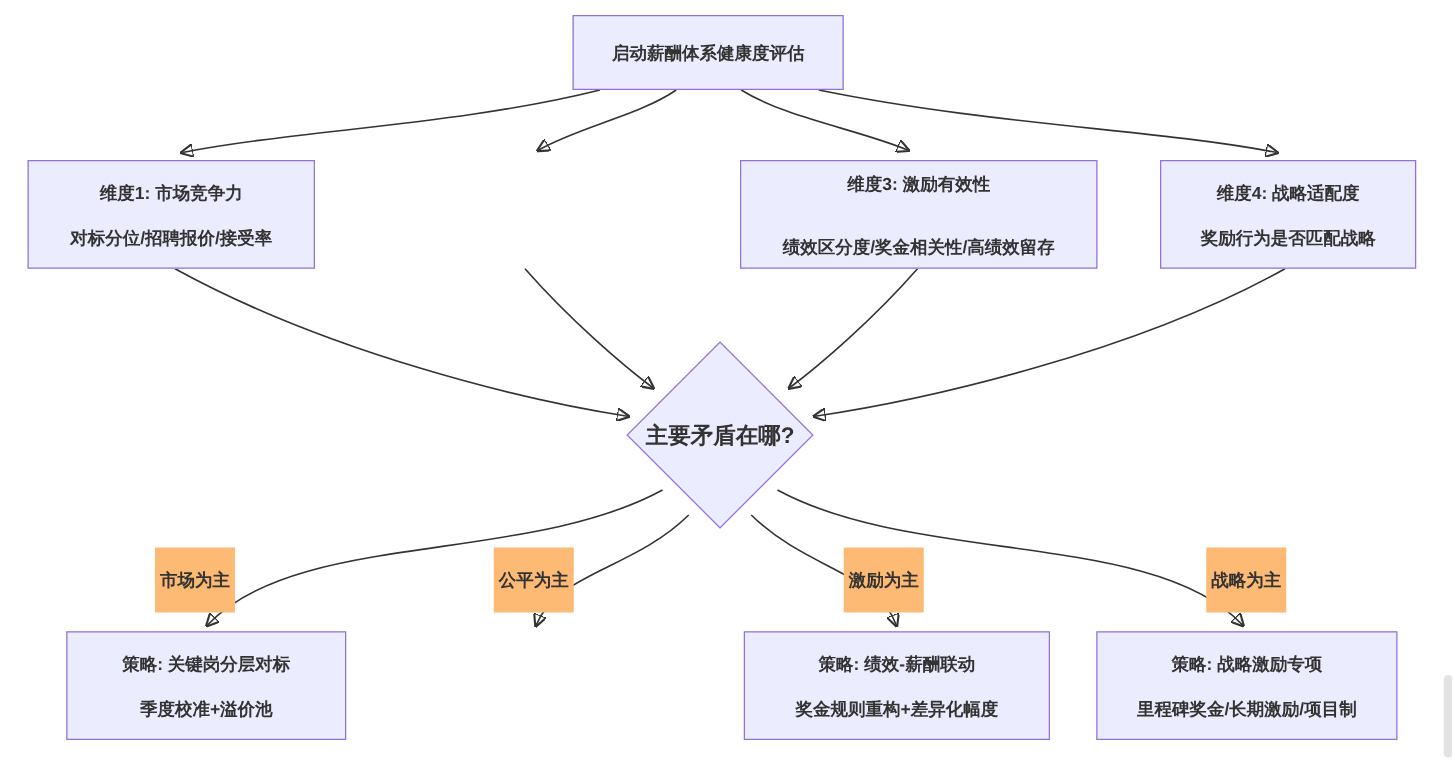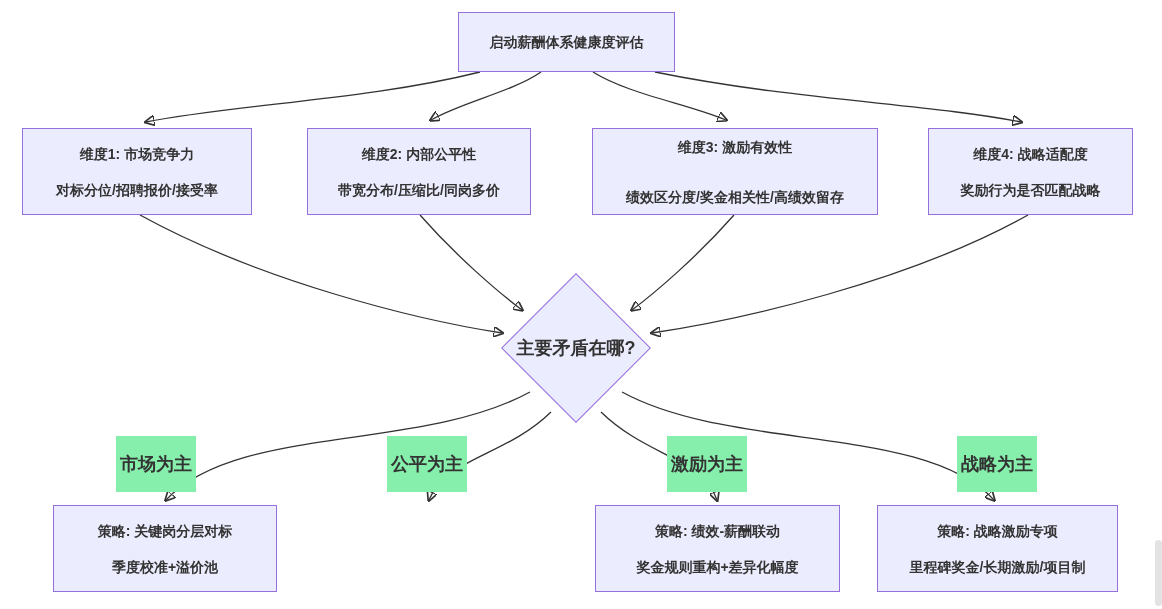--- a/index.html
+++ b/index.html
@@ -27,23 +27,23 @@
     box-sizing:border-box;
   }
   .diamond-label{
     position:absolute;left:576px;top:348px;
     transform:translate(-50%,-50%);
     font-size:18px;font-weight:600;color:#333333;white-space:nowrap;
   }
   .edge-label{
     position:absolute;
     transform:translate(-50%,-50%);
-    background:#86efac;
+    background:#fdba74;
     color:#333333;
-    font-size:18px;font-weight:600;
+    font-size:14px;font-weight:600;
     padding:19px 4px;
     white-space:nowrap;
     line-height:1;
   }
   .scrollbar-thumb{
     position:absolute;right:0;top:540px;width:7px;height:66px;
     background:#d9d9d9;border-radius:4px;opacity:0.75;
   }
 </style>
 </head>
@@ -72,24 +72,20 @@
   </svg>
 
   <div class="node single" style="left:458px;top:12px;width:217px;height:60px;">
     <span>启动薪酬体系健康度评估</span>
   </div>
 
   <div class="node" style="left:22px;top:128px;width:230px;height:87px;">
     <span>维度1: 市场竞争力</span>
     <span>对标分位/招聘报价/接受率</span>
   </div>
-  <div class="node" style="left:307px;top:128px;width:224px;height:87px;">
-    <span>维度2: 内部公平性</span>
-    <span>带宽分布/压缩比/同岗多价</span>
-  </div>
   <div class="node" style="left:592px;top:128px;width:286px;height:87px;gap:36px;">
     <span>维度3: 激励有效性</span>
     <span>绩效区分度/奖金相关性/高绩效留存</span>
   </div>
   <div class="node" style="left:928px;top:128px;width:205px;height:87px;">
     <span>维度4: 战略适配度</span>
     <span>奖励行为是否匹配战略</span>
   </div>
 
   <div class="diamond-shape"></div>

